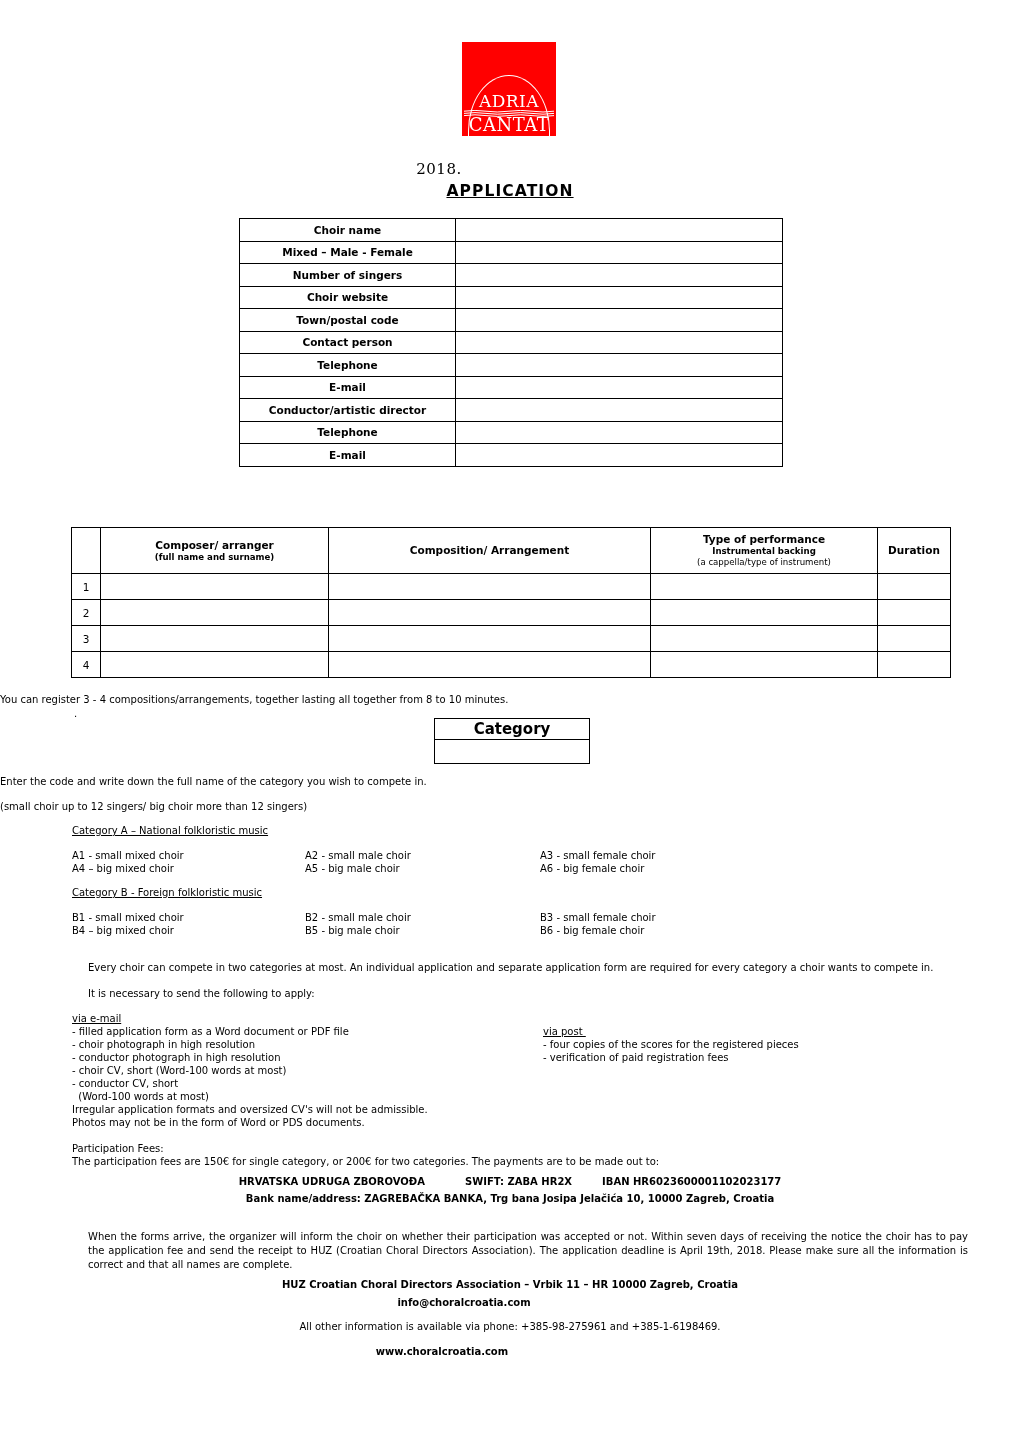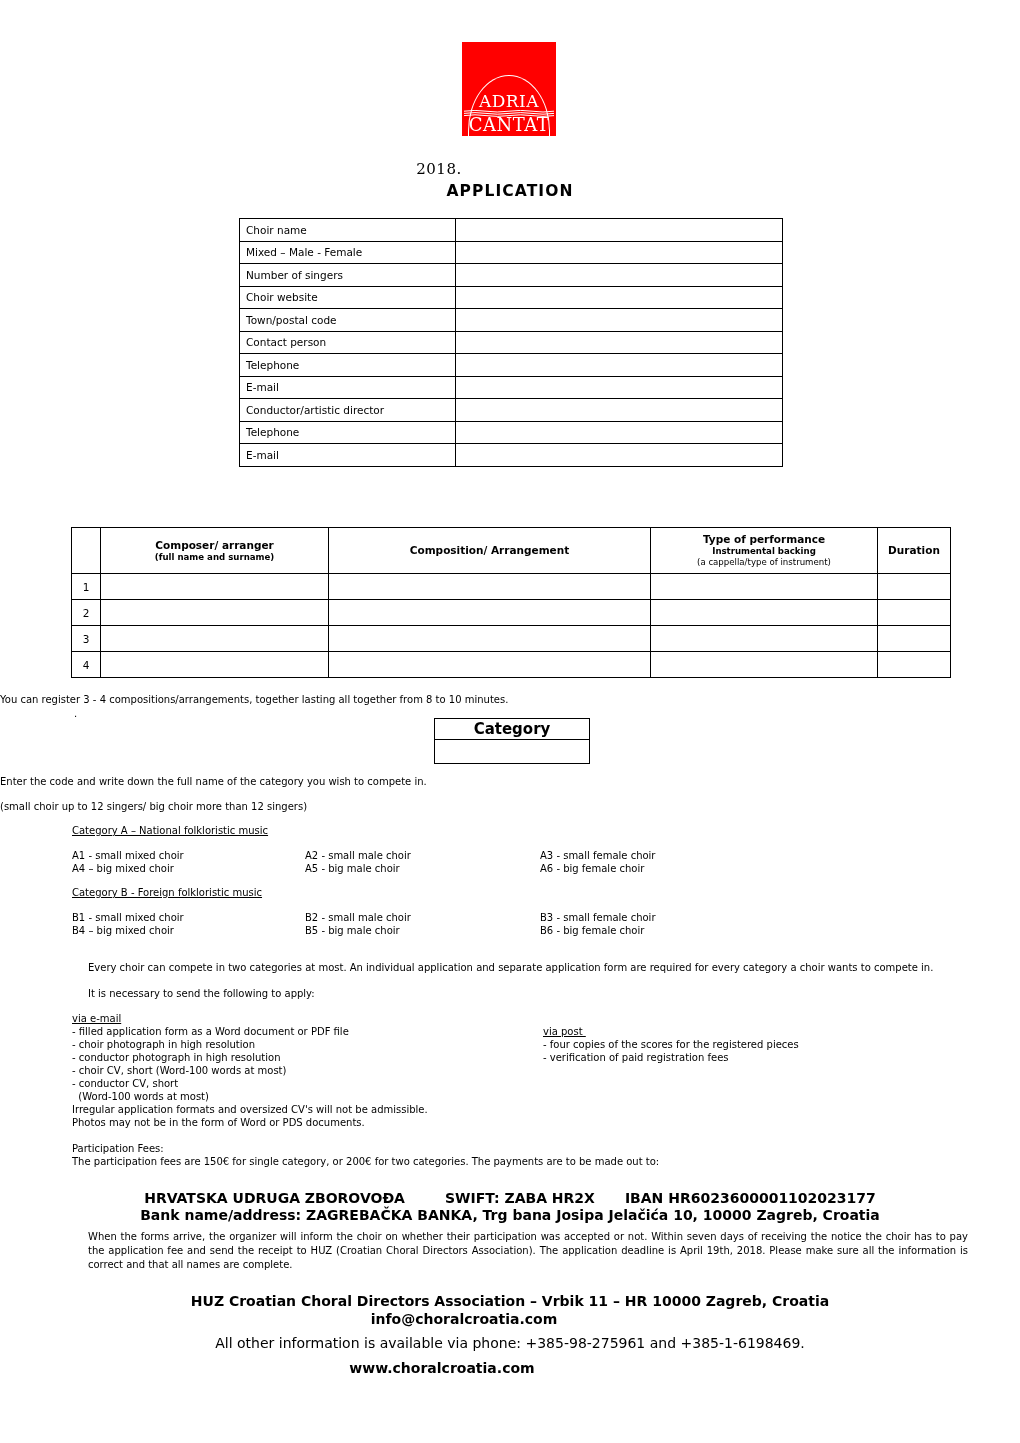--- a/index.html
+++ b/index.html
@@ -65,40 +65,41 @@
     font-size: 15px;
     letter-spacing: 0.5px;
   }
   .app-title {
     position: absolute;
     left: 0; top: 182px; width: 1020px;
     text-align: center;
     font-size: 15.5px;
     font-weight: bold;
     letter-spacing: 1.1px;
+    text-decoration: underline;
   }
 
   
   .info-table {
     position: absolute;
     left: 239px; top: 218px;
     width: 543px;
     border-collapse: collapse;
     table-layout: fixed;
   }
   .info-table td {
     border: 1.4px solid #000;
     height: 22.5px;
     padding: 0 6px;
     font-size: 10.5px;
   }
   .info-table td.lab {
     width: 216px;
-    text-align: left;
-    font-weight: normal;
+    text-align: center;
+    font-weight: bold;
     white-space: nowrap;
   }
   .info-table td.val { width: 327px; }
 
   
   .comp-table {
     position: absolute;
     left: 71px; top: 527px;
     width: 879px;
     border-collapse: collapse;
@@ -184,23 +185,22 @@
   .blk {
     position: absolute;
     font-size: 10px;
     line-height: 1.38;
     margin-left: 16px;
   }
   .blk.just { text-align: justify; }
   .ctr {
     position: absolute;
     text-align: center;
-    font-size: 14px;
+    font-size: 10px;
     line-height: 1.4;
-    margin-top: 14px;
   }
   .ctr.b { font-weight: bold; }
 </style>
 </head>
 <body>
 
 <div class="page">
 
   <div class="logo-wrap">
     <div class="logo-box">

